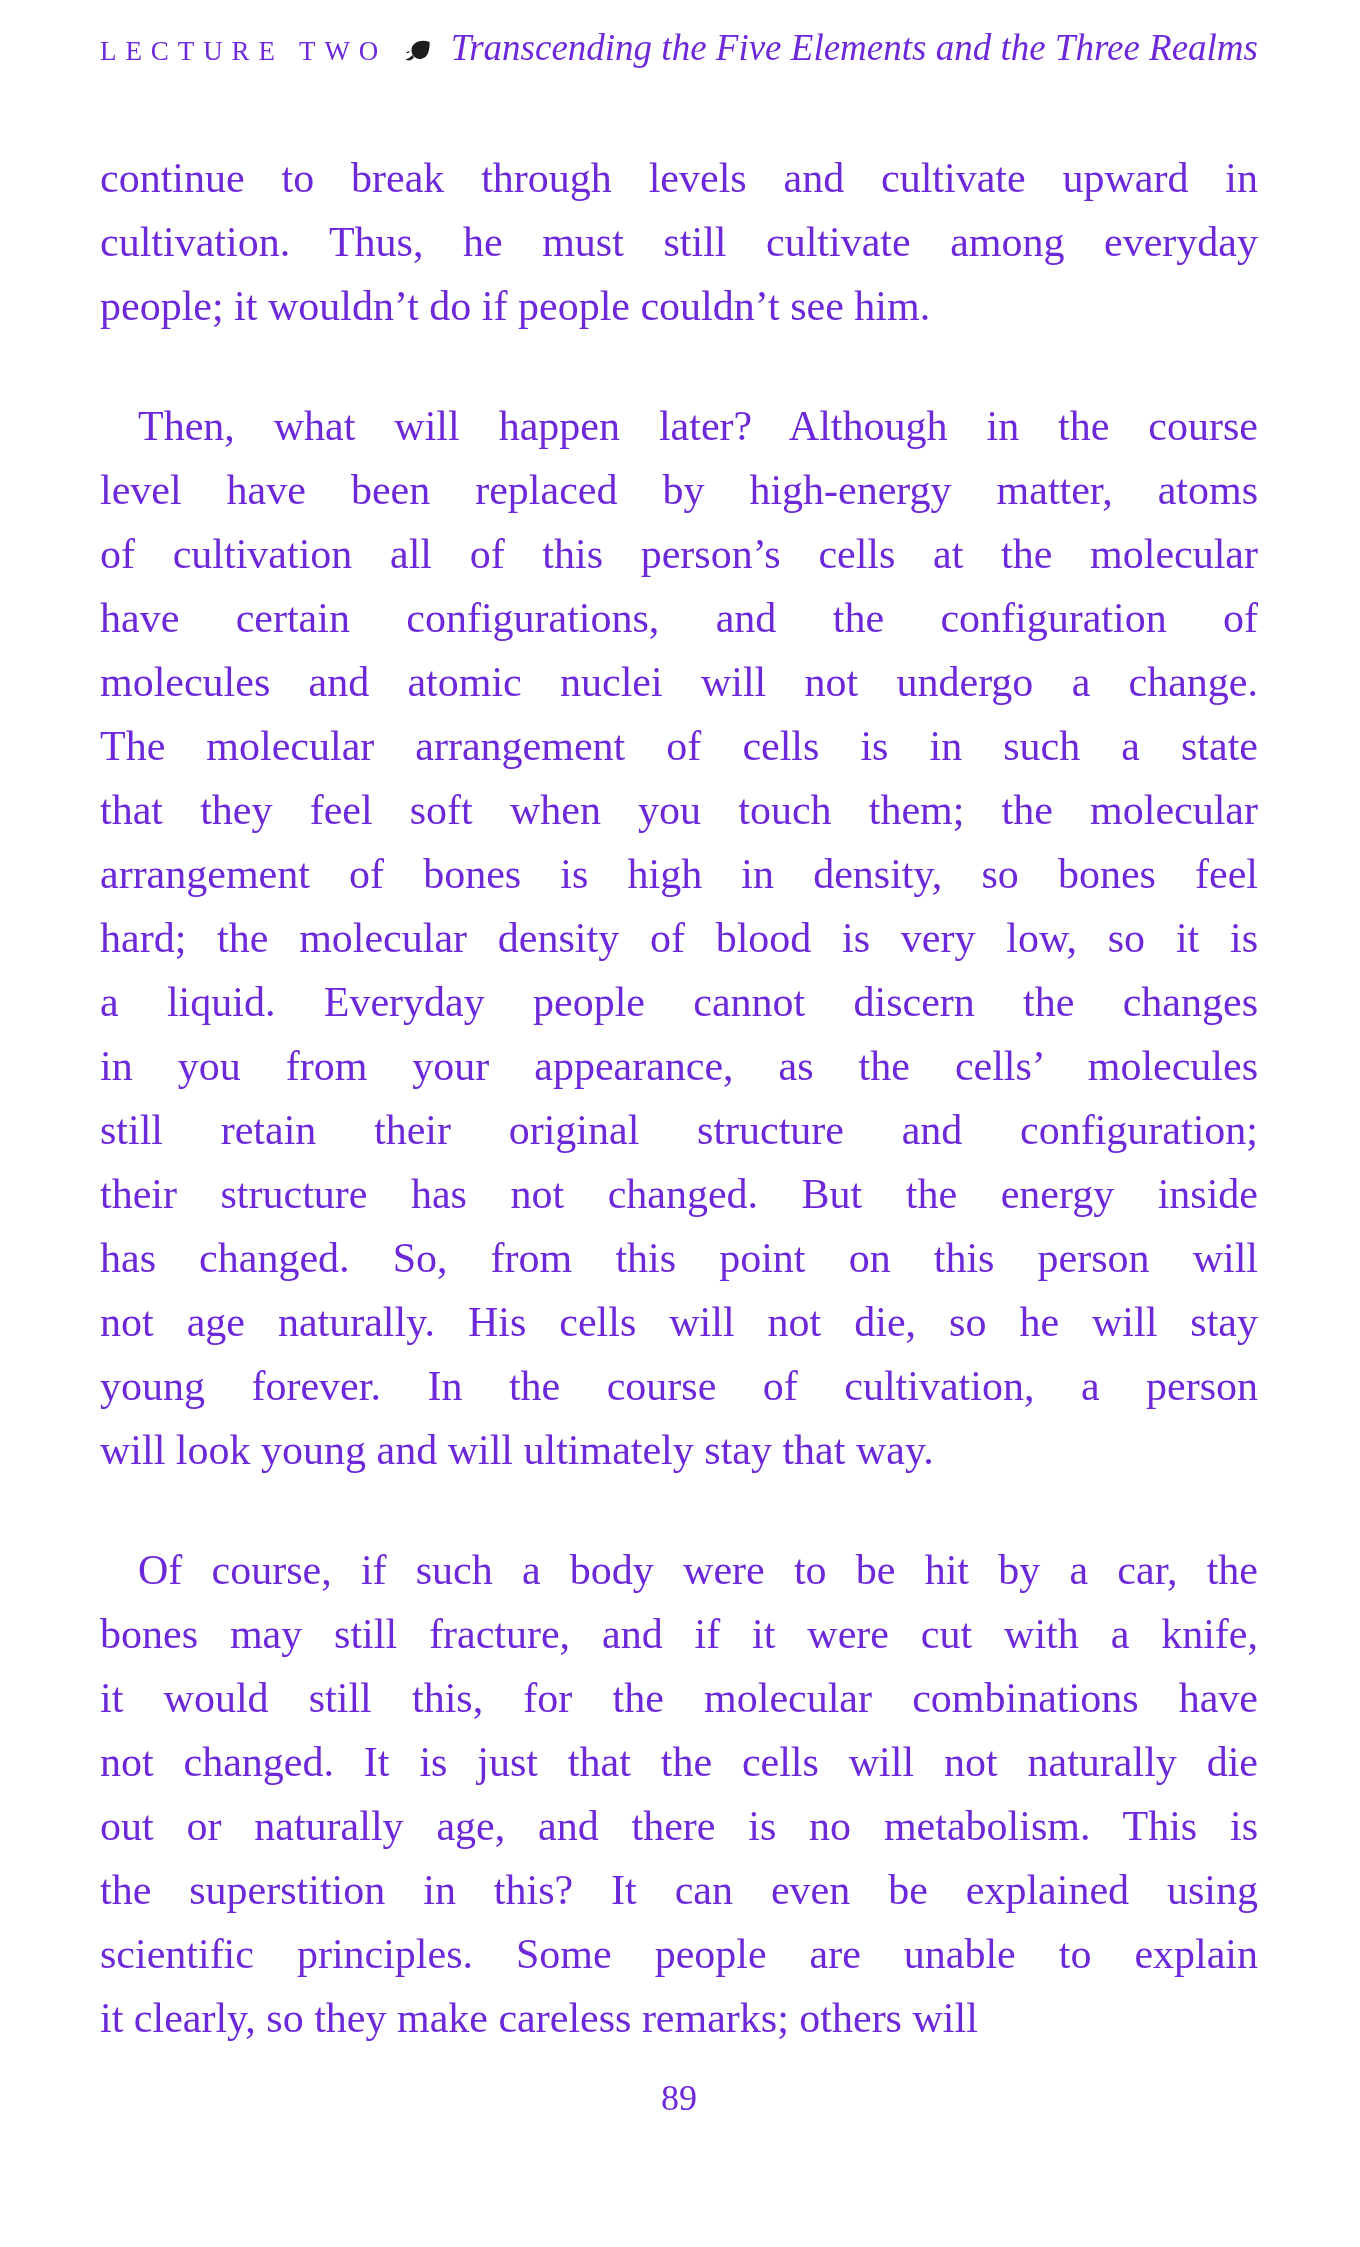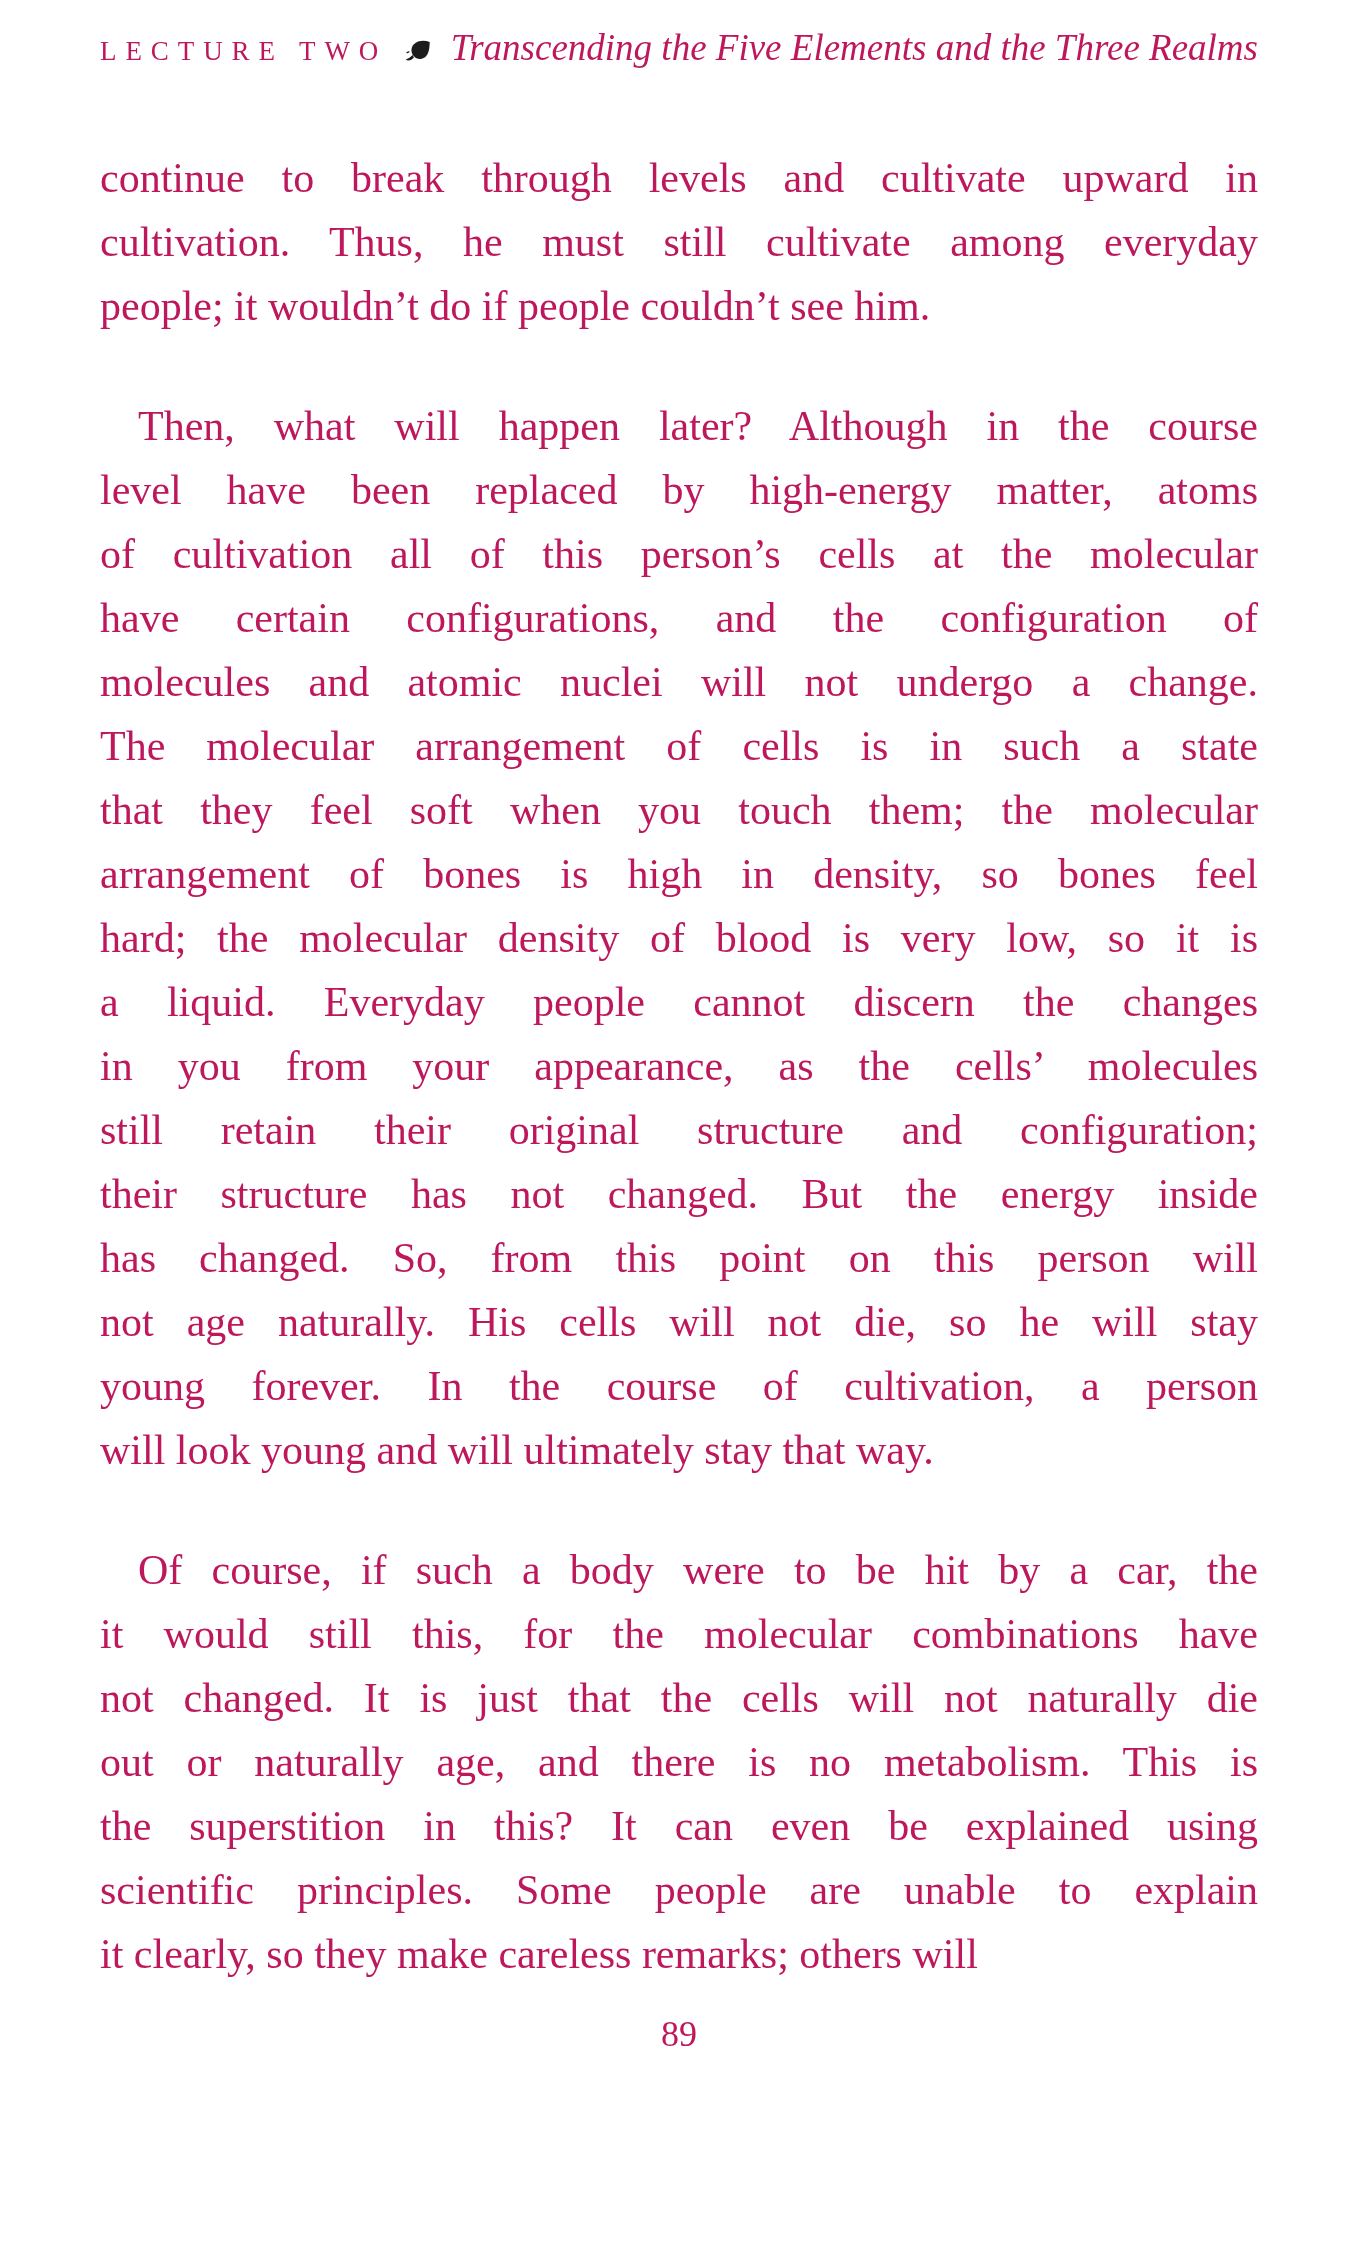--- a/index.html
+++ b/index.html
@@ -6,21 +6,21 @@
     margin: 0;
     padding: 0;
     background: #e8e8e8;
   }
   .page {
     position: relative;
     width: 1360px;
     height: 2247px;
     margin: 0 auto;
     background: #ffffff;
-    color: #be185d;
+    color: #6d28d9;
     font-family: "Liberation Serif", "DejaVu Serif", serif;
     overflow: hidden;
     box-sizing: border-box;
     padding-top: 26px;
   }
   .text-block {
     margin-left: 100px;
     width: 1158px;
   }
   
@@ -112,20 +112,21 @@
         <div class="line">in you from your appearance, as the cells’ molecules</div>
         <div class="line">still retain their original structure and configuration;</div>
         <div class="line">their structure has not changed. But the energy inside</div>
         <div class="line">has changed. So, from this point on this person will</div>
         <div class="line">not age naturally. His cells will not die, so he will stay</div>
         <div class="line">young forever. In the course of cultivation, a person</div>
         <div class="line last">will look young and will ultimately stay that way.</div>
       </div>
       <div class="paragraph indent">
         <div class="line">Of course, if such a body were to be hit by a car, the</div>
+        <div class="line">bones may still fracture, and if it were cut with a knife,</div>
         <div class="line">it would still this, for the molecular combinations have</div>
         <div class="line">not changed. It is just that the cells will not naturally die</div>
         <div class="line">out or naturally age, and there is no metabolism. This is</div>
         <div class="line">the superstition in this? It can even be explained using</div>
         <div class="line">scientific principles. Some people are unable to explain</div>
         <div class="line last">it clearly, so they make careless remarks; others will</div>
       </div>
     </main>
 
   <footer class="page-footer text-block">

